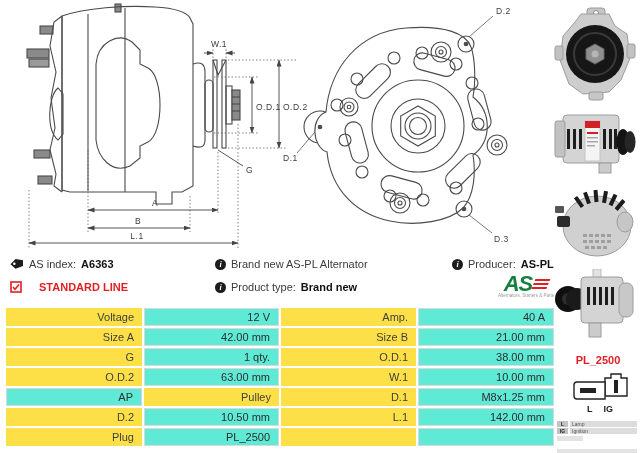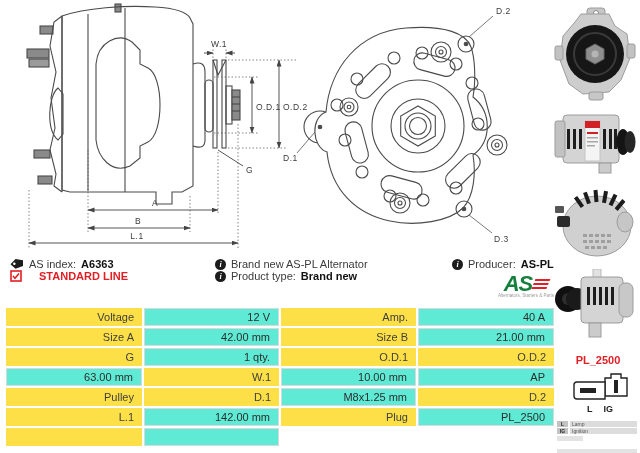--- a/index.html
+++ b/index.html
@@ -8,21 +8,21 @@
     position:relative; width:640px; height:453px; background:#fff;
     font-family:"Liberation Sans", sans-serif; overflow:hidden; color:#333;
   }
   
   .drawing { position:absolute; left:0; top:0; }
   .dim-text { font-size:8.5px; fill:#3c3c3c; letter-spacing:0.5px; }
   
   .photos { position:absolute; left:552px; top:6px; width:86px; display:flex; flex-direction:column; align-items:center; gap:7px; }
   .thumb { display:block; cursor:pointer; }
   
-  .info-col { position:absolute; display:flex; flex-direction:column; }
+  .info-col { position:absolute; display:flex; flex-direction:column; gap:11px; }
   .info-line { display:flex; align-items:center; gap:5px; font-size:11px; color:#3a3a3a; white-space:nowrap; }
   .b { font-weight:bold; color:#111; }
   .red-b { font-weight:bold; color:#e31e24;margin-left:12px; }
   .icon-info {
     display:inline-block; width:11px; height:11px; border-radius:50%;
     background:#1c1c1c; color:#fff; font-size:8px; font-weight:bold;
     font-style:italic; text-align:center; line-height:11px; flex:0 0 auto;
     font-family:"Liberation Serif", serif;
   }
   .logo-box { display:flex; flex-direction:column; align-items:center; margin-left:42px; width:64px; }
@@ -326,32 +326,34 @@
     <div class="cell tv">40 A</div>
 
     <div class="cell tl">Size A</div>
     <div class="cell tv">42.00 mm</div>
     <div class="cell tl">Size B</div>
     <div class="cell tv">21.00 mm</div>
 
     <div class="cell tl">G</div>
     <div class="cell tv">1 qty.</div>
     <div class="cell tl">O.D.1</div>
+    <div class="cell tv">38.00 mm</div>
 
     <div class="cell tl">O.D.2</div>
     <div class="cell tv">63.00 mm</div>
     <div class="cell tl">W.1</div>
     <div class="cell tv">10.00 mm</div>
 
     <div class="cell tv">AP</div>
     <div class="cell tl">Pulley</div>
     <div class="cell tl">D.1</div>
     <div class="cell tv">M8x1.25 mm</div>
 
     <div class="cell tl">D.2</div>
+    <div class="cell tv">10.50 mm</div>
     <div class="cell tl">L.1</div>
     <div class="cell tv">142.00 mm</div>
 
     <div class="cell tl">Plug</div>
     <div class="cell tv">PL_2500</div>
     <div class="cell tl"></div>
     <div class="cell tv"></div>
   </div>
 
   <div class="plug-name">PL_2500</div>

